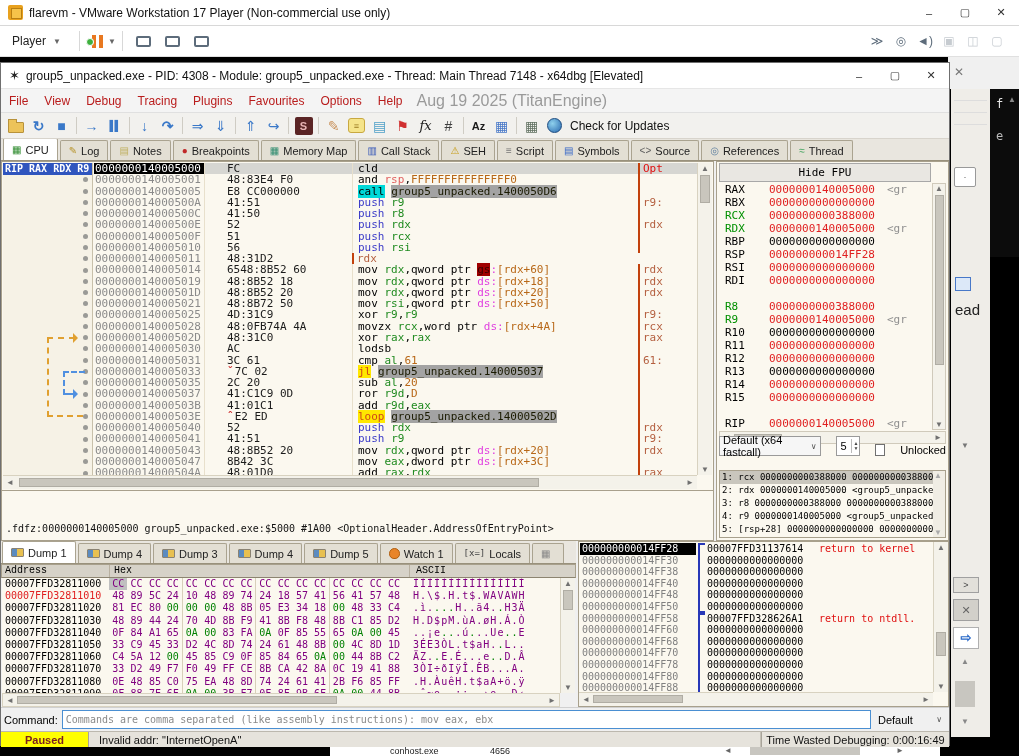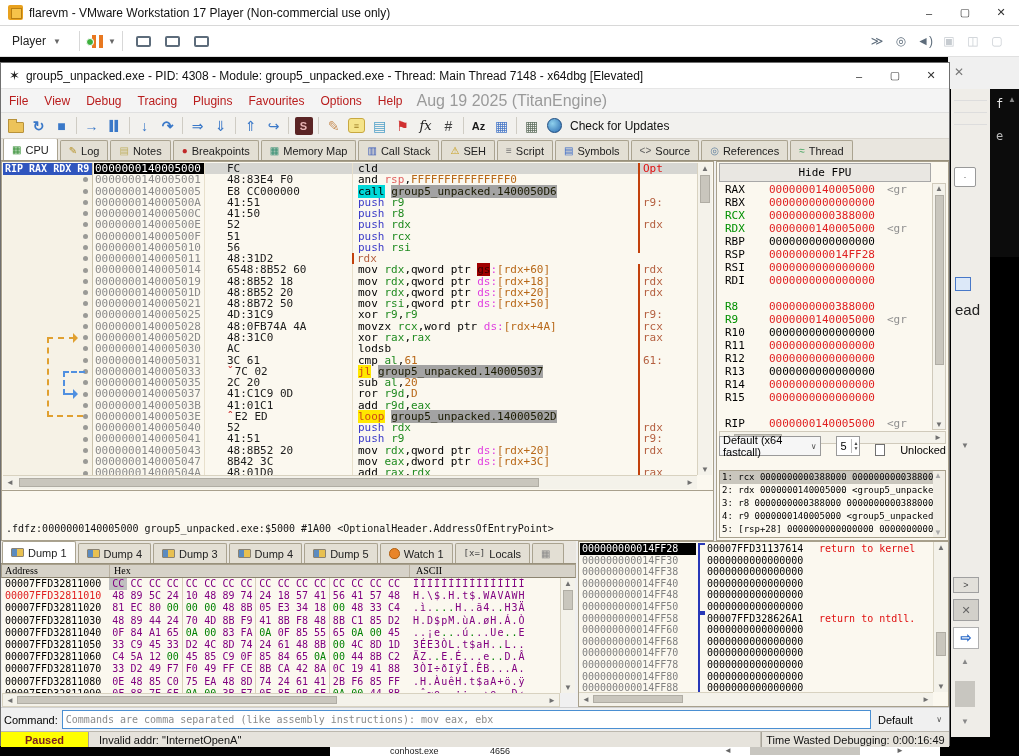--- a/index.html
+++ b/index.html
@@ -122,21 +122,21 @@
 .chk-label{font-size:11px}
 .argbox{position:absolute;left:2px;right:2px;top:308px;bottom:2px;background:#fbf8ef;border:1px solid #a8a08c;overflow:hidden}
 .argrow{height:13px;line-height:13px;font-size:9px;font-family:"DejaVu Sans Mono",monospace;white-space:nowrap;overflow:hidden;padding-left:2px}
 .argrow.sel{background:#c9c6bd}
 .arg-sbv{position:absolute;right:3px;top:309px;bottom:3px;width:12px;background:#f0ede4}
 
 
 .dbg-bottom{position:absolute;left:0;top:478px;right:0;height:166px;background:#f0f0f0}
 .dump{position:absolute;left:0;top:0;width:575px;height:166px}
 .btabs{position:absolute;left:0;top:0;right:0;height:23px;background:#e9e6df;border-bottom:1px solid #99917c;display:flex;align-items:flex-end;padding-left:1px;overflow:hidden}
-.dump-head{position:absolute;left:0;top:23px;right:0;height:14px;background:#d6d2c8;border:1px solid #a8a08c;border-bottom:1px solid #8c8470;display:flex;font-size:10px;font-family:Liberation Serif, serif}
+.dump-head{position:absolute;left:0;top:23px;right:0;height:14px;background:#d6d2c8;border:1px solid #a8a08c;border-bottom:1px solid #8c8470;display:flex;font-size:10px;font-family:Liberation Mono, monospace}
 .dh-addr{width:108px;padding-left:3px;border-right:1px solid #b8b0a0}
 .dh-hex{width:300px;padding-left:4px;border-right:1px solid #b8b0a0}
 .dh-asc{flex:1;padding-left:6px}
 .dumprows{position:absolute;left:1px;top:37px;width:558px;height:115px;background:#fbf8ef;overflow:hidden}
 .hrow{display:flex;height:12.2px;line-height:12.2px;font-size:10px;font-family:"DejaVu Sans Mono",monospace}
 .ha{width:107px;flex:none;padding-left:3px;color:#000}
 .ha.red{color:#e02020}
 .hh{display:flex;width:298px;flex:none}
 .hb{width:18.4px;text-align:center}
 .hx-p{color:#800080}

